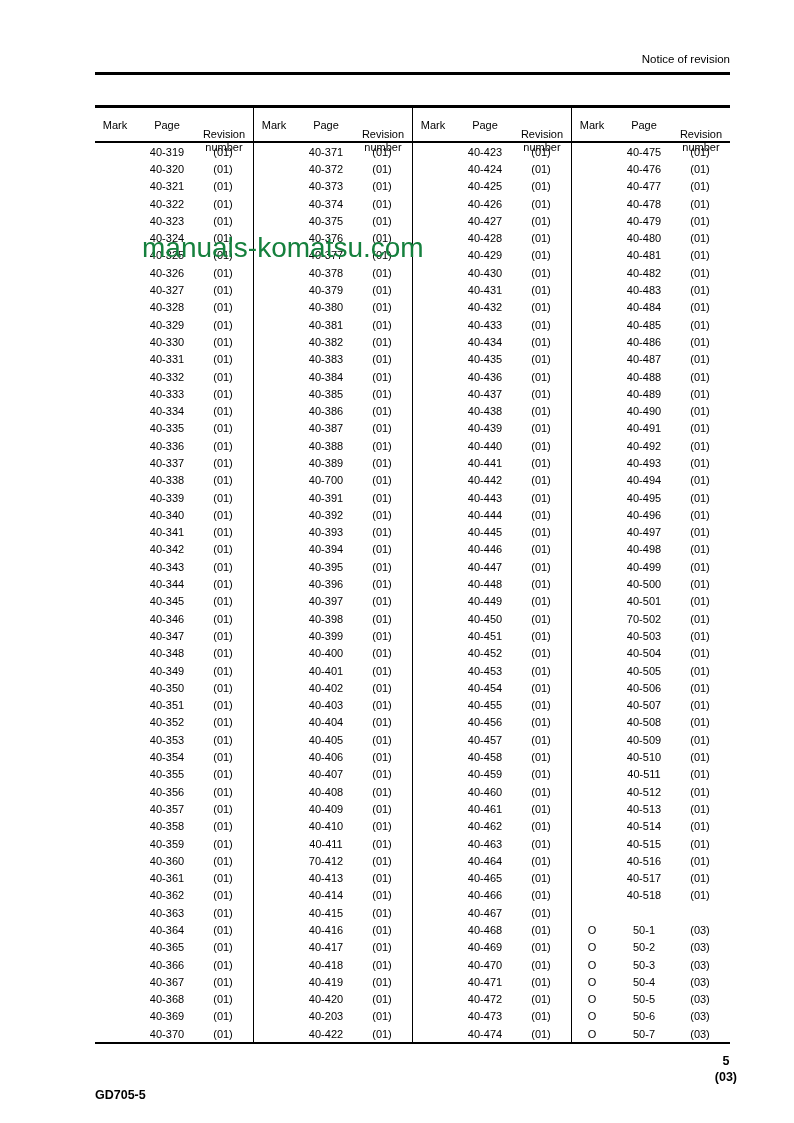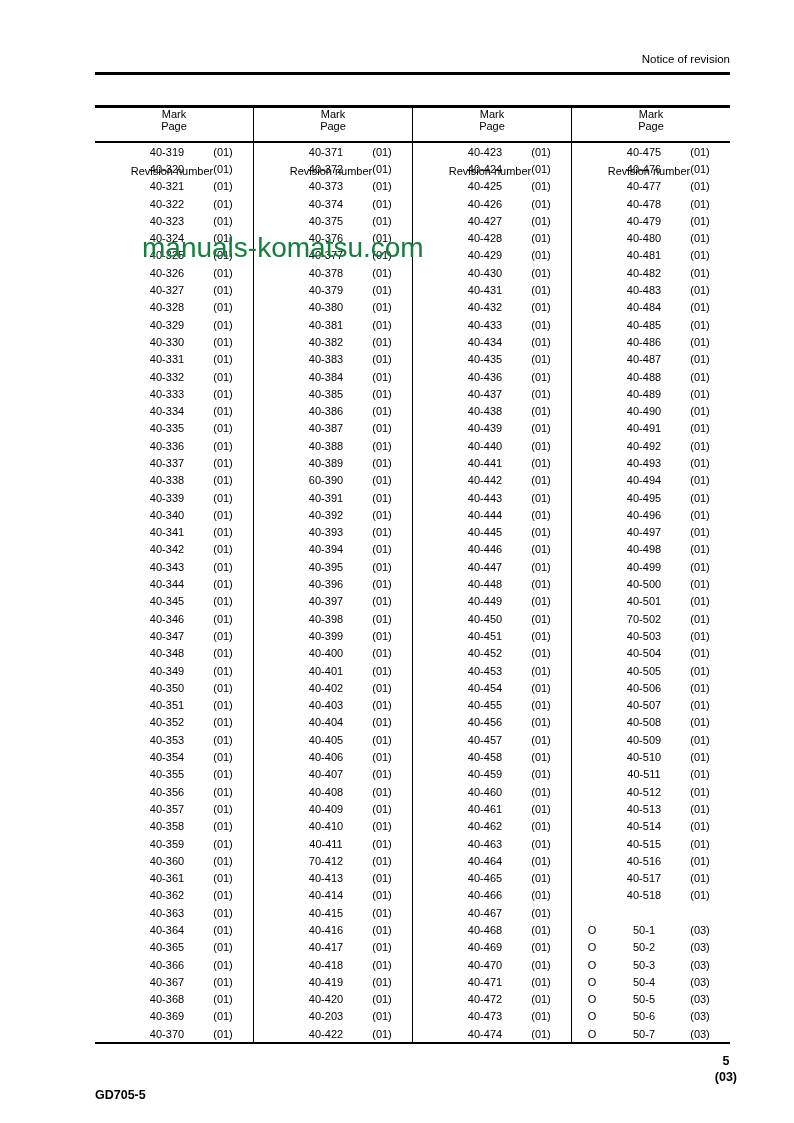--- a/index.html
+++ b/index.html
@@ -15,21 +15,21 @@
   }
   .revision-table {
     position:absolute; top:105px; left:95px; width:635px;
     border-top:3px solid #000; border-bottom:2px solid #000;
     display:flex; box-sizing:border-box;
   }
   .group { flex:1 1 0; border-right:1px solid #000; min-width:0; }
   .group:last-child { border-right:none; }
   .trow { display:flex; align-items:center; height:17.3px; font-size:11px; }
   .thead {
-    height:33px; border-bottom:2px solid #000; font-size:11px;flex-direction:column;
+    height:33px; border-bottom:2px solid #000; font-size:11px;
   }
   .c-mark { width:40px; text-align:center; white-space:nowrap; }
   .c-page { width:64px; text-align:center; white-space:nowrap; }
   .c-rev  { flex:1; text-align:center; padding-right:6px; white-space:nowrap; }
   .thead .c-rev { white-space:normal; line-height:1.15; padding-right:4px;margin-top:33px; }
   .watermark {
     position:absolute; top:232px; left:142px; font-size:28px; color:#15803d;
     white-space:nowrap; letter-spacing:0px; z-index:5;
   }
   .footer-model {
@@ -413,21 +413,21 @@
           <span class="c-page">40-388</span>
           <span class="c-rev">(01)</span>
         </div>
         <div class="trow">
           <span class="c-mark"></span>
           <span class="c-page">40-389</span>
           <span class="c-rev">(01)</span>
         </div>
         <div class="trow">
           <span class="c-mark"></span>
-          <span class="c-page">60-390</span>
+          <span class="c-page">40-700</span>
           <span class="c-rev">(01)</span>
         </div>
         <div class="trow">
           <span class="c-mark"></span>
           <span class="c-page">40-391</span>
           <span class="c-rev">(01)</span>
         </div>
         <div class="trow">
           <span class="c-mark"></span>
           <span class="c-page">40-392</span>

